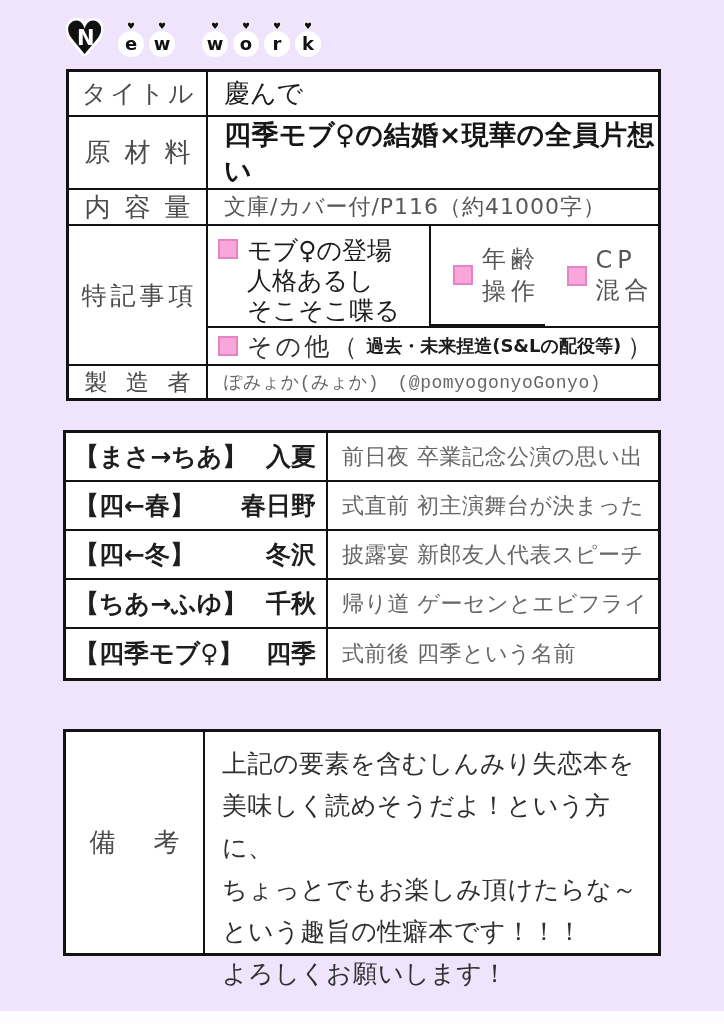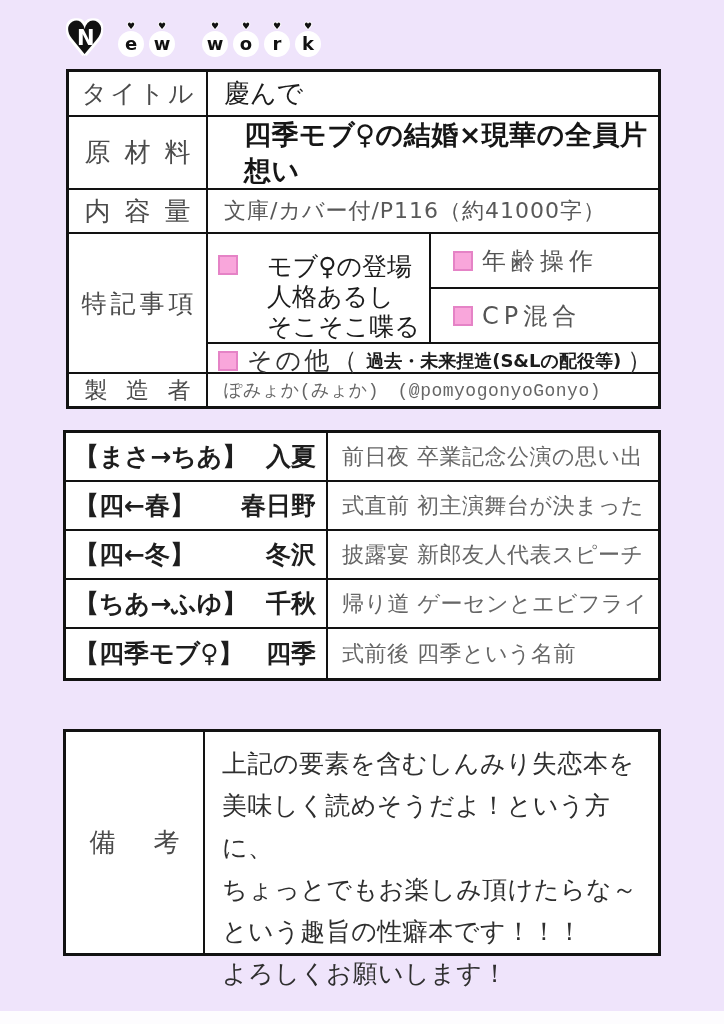--- a/index.html
+++ b/index.html
@@ -51,32 +51,32 @@
     display:flex; align-items:center; justify-content:center;
     color:#4b4b4b; font-size:26px;
   }
   .lbl > span { display:block; width:106px; text-align:justify; text-align-last:justify; }
   .lbl > span.w4 { width:112px; font-size:25px; }
   .val { flex:1; display:flex; align-items:center; padding-left:16px; }
 
   
   .t1 { left:66px; top:69px; width:595px; }
   .t1 .r-title { height:45px; }
-  .t1 .r-ingredients { height:73px;gap:20px; }
-  .t1 .r-contents { height:44px; }
+  .t1 .r-ingredients { height:73px; }
+  .t1 .r-contents { height:36px; }
   .t1 .r-special { height:140px; }
   .t1 .r-maker { height:32px;font-family:Liberation Mono, monospace; }
   .v-title { font-size:26px; color:#1d1d1d; }
   .v-ingredients { font-size:27px; font-weight:700; color:#161616; letter-spacing:0.5px; }
   .v-contents { font-size:22px; color:#585858; letter-spacing:1px; }
   .sn-right { flex:1; display:flex; flex-direction:column; }
   .sn-top { flex:1; display:flex; }
-  .sn-mob { flex:1; border-right:2px solid #121212; display:flex; padding:18px 0 0 10px;gap:20px; }
+  .sn-mob { flex:1; border-right:2px solid #121212; display:flex; padding:10px 0 0 10px; }
   .sn-mob-lines { font-size:25px; font-weight:500; color:#1c1c1c; line-height:30px; }
-  .sn-rightcol { flex:0 0 227px; display:flex; flex-direction:column; }
+  .sn-rightcol { flex:0 0 227px; display:flex; flex-direction:row; }
   .sn-check { flex:1; display:flex; align-items:center; padding-left:22px;
               font-size:24px; color:#555; letter-spacing:5px; }
   .sn-check:first-child { border-bottom:2px solid #121212; }
   .sn-other { height:40px; border-top:2px solid #121212; display:flex;
               align-items:center; padding-left:10px;text-align:right; }
   .other-prefix, .other-suffix { font-size:25px; color:#333; letter-spacing:3px; }
   .other-detail { font-size:18px; font-weight:600; color:#1c1c1c; padding:0 6px; }
   .chk {
     display:inline-block; flex-shrink:0;
     width:20px; height:20px; margin-right:9px; margin-top:3px;

